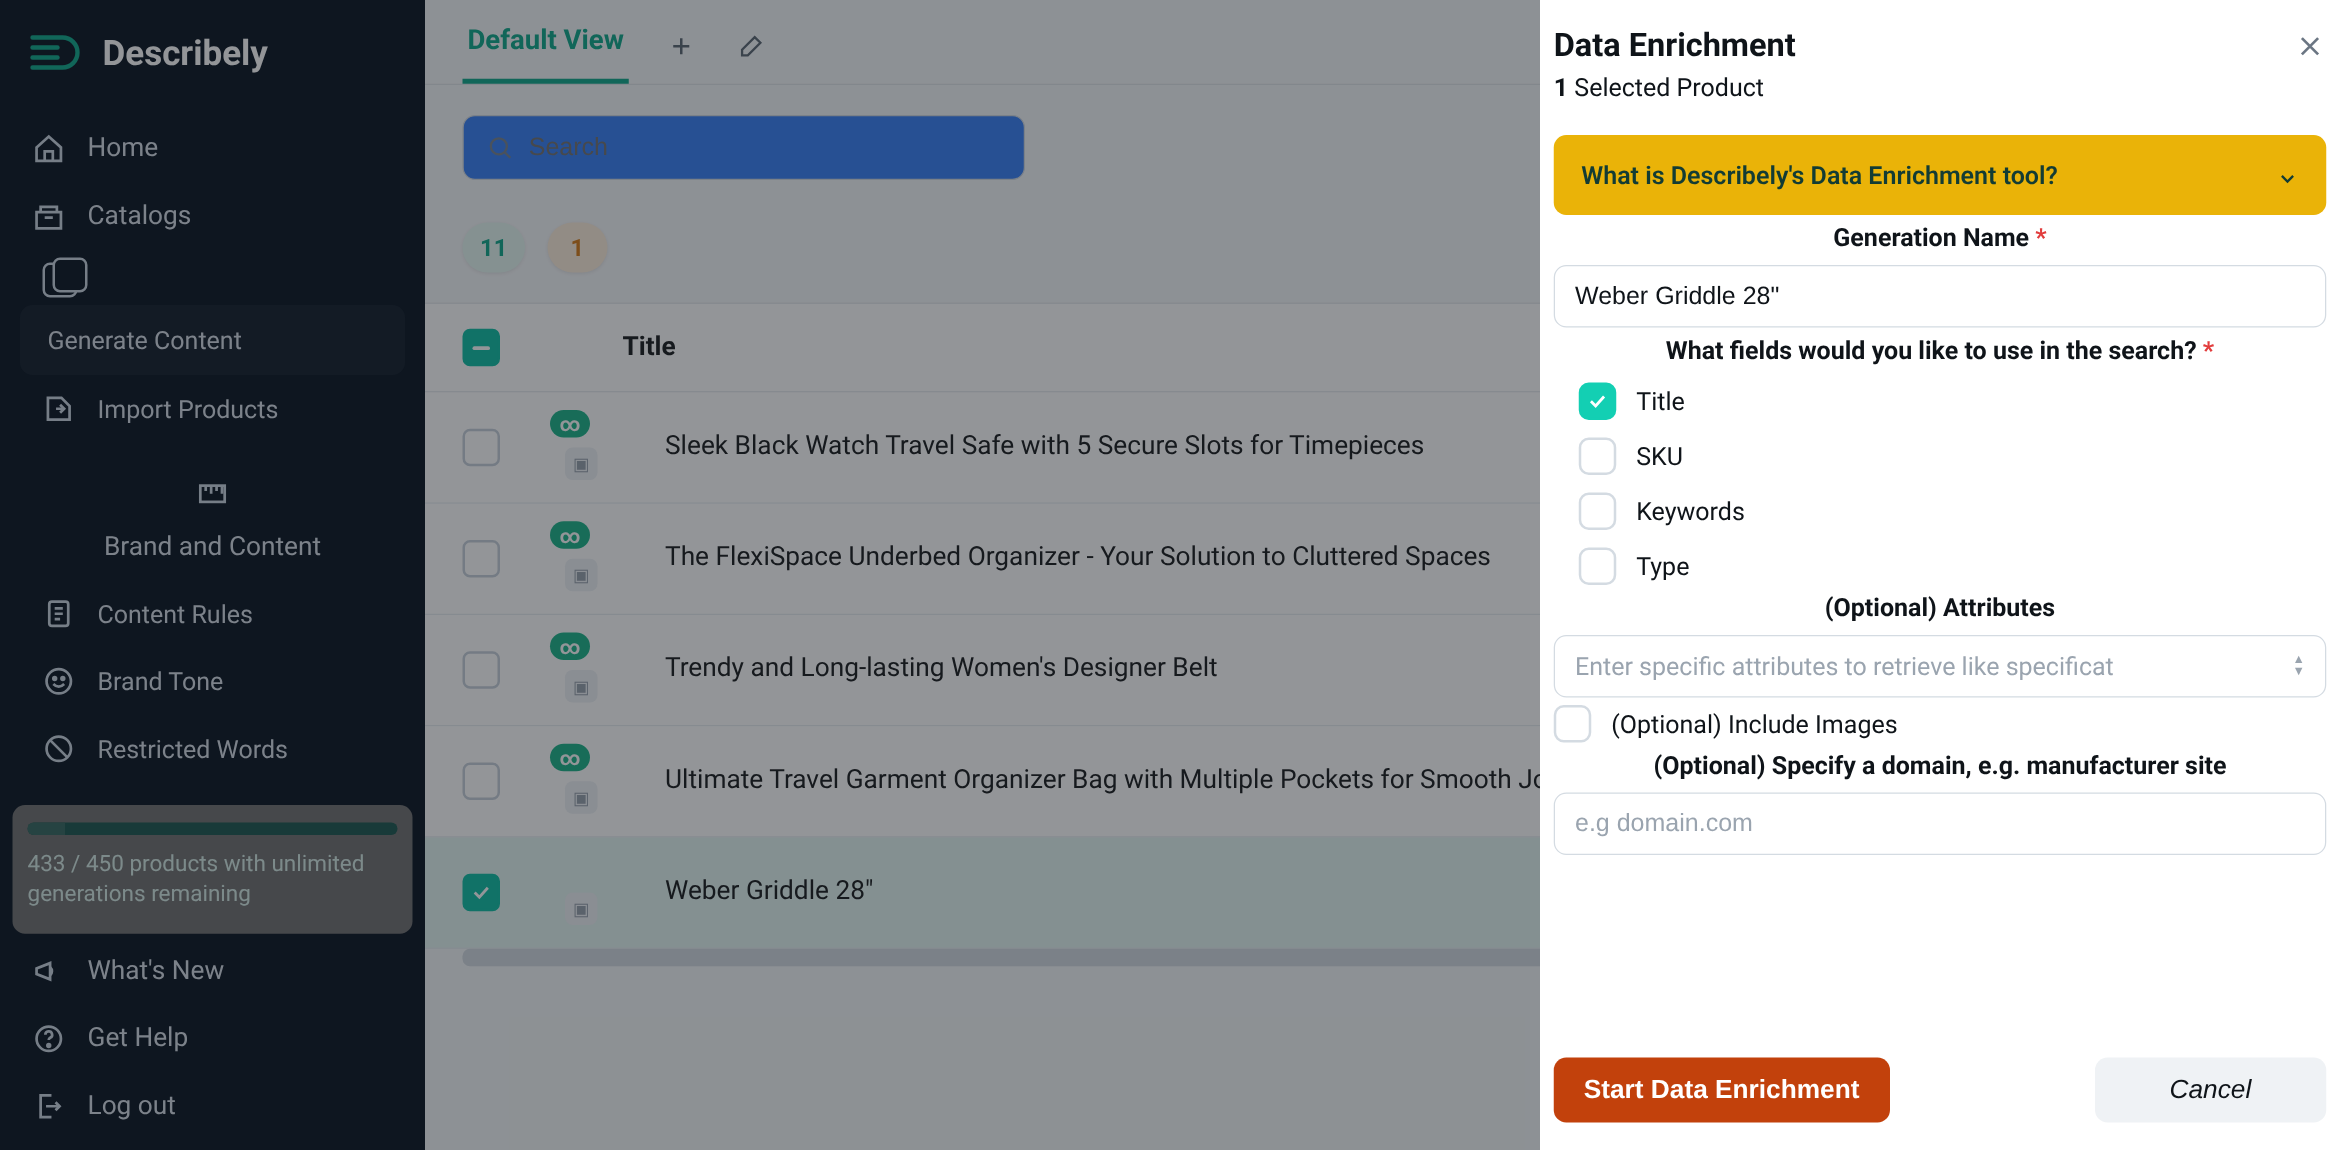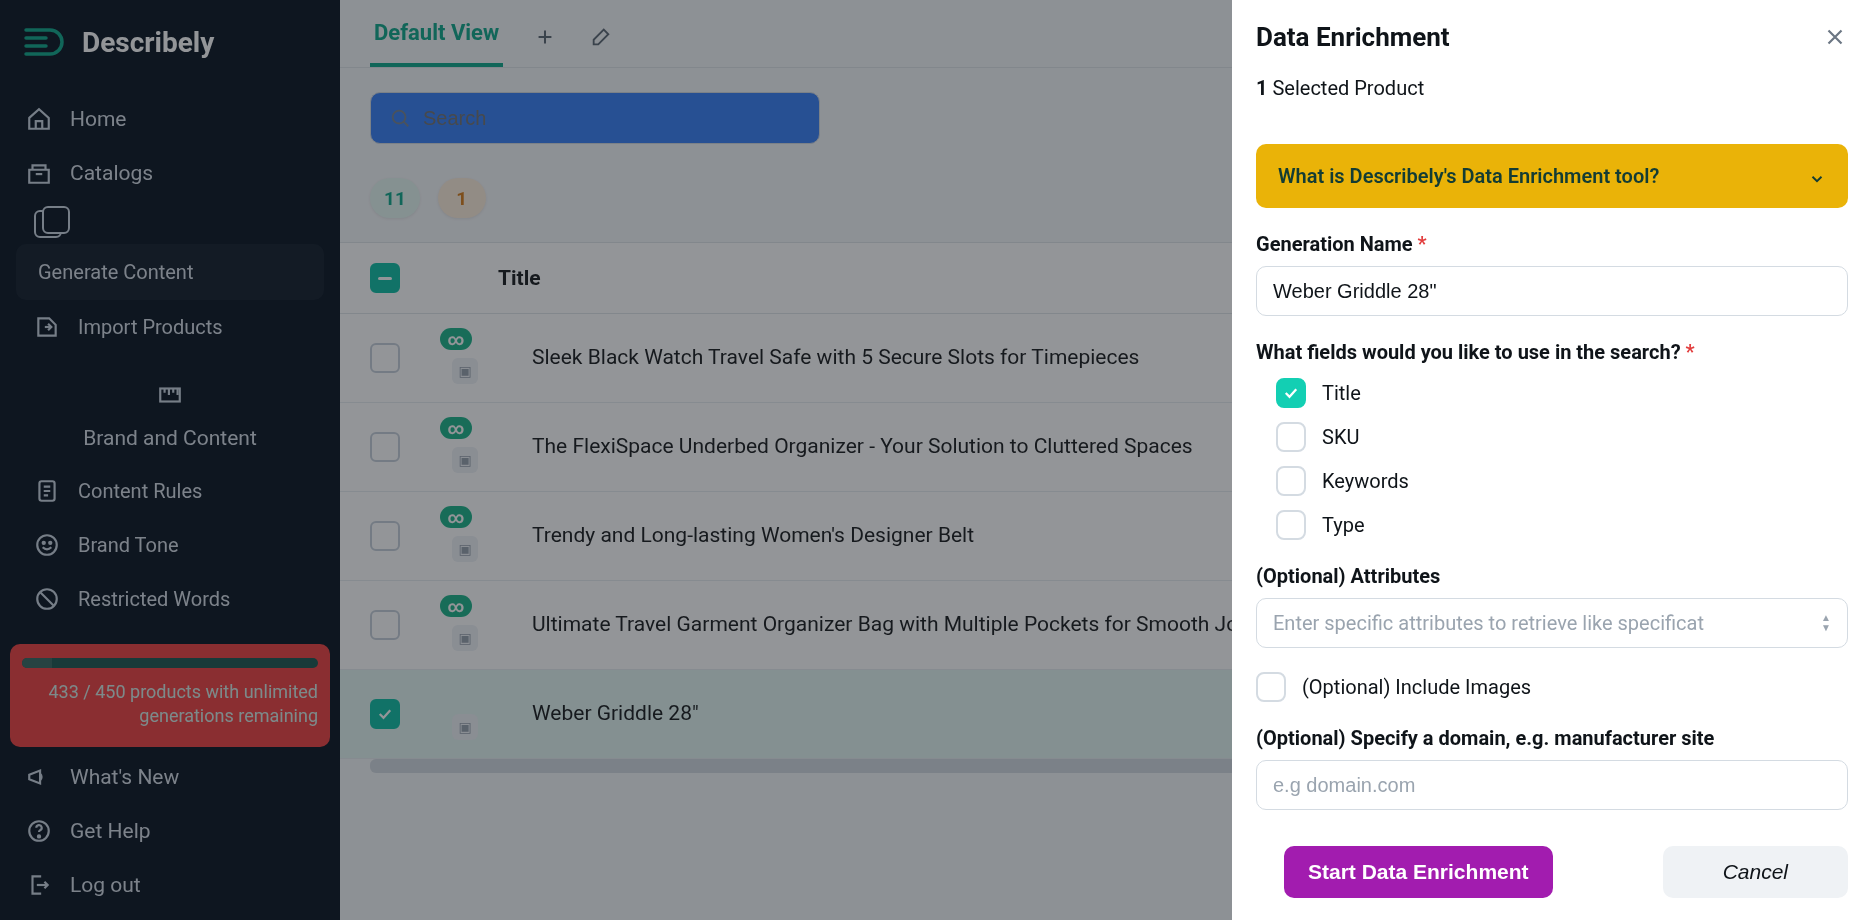--- a/index.html
+++ b/index.html
@@ -14,21 +14,21 @@
   .nav-item { display: flex; align-items: center; gap: 18px; padding: 14px 14px; border-radius: 8px; font-size: 21px; color: #d6dde6; cursor: pointer; }
   .nav-item.sub { padding-left: 22px; font-size: 20px; }
   .nav-item.generate { padding-left: 22px; font-size: 20px; }
   .nav-icon { width: 26px; height: 26px; flex-shrink: 0; color: #cbd5e1; }
   .nav-sub-group { margin-top: 4px; }
   .copy-badge-row { display:flex; align-items:center; padding: 6px 22px; }
   .copy-badge { width: 28px; height: 28px; border: 2px solid #cbd5e1; border-radius: 6px; position: relative; }
   .copy-badge::after { content: ""; position: absolute; top: -6px; left: 6px; width: 24px; height: 24px; border: 2px solid #cbd5e1; border-radius: 6px; background: #0d1825; }
   .generate-wrap { background: #17222f; border-radius: 10px; padding: 2px 0; margin: 0 4px; }
 
-  .quota-box { margin: 10px 10px; background: #ef4444; border-radius: 10px; padding: 14px 12px 18px; text-align: right; }
+  .quota-box { margin: 10px 10px; background: #737373; border-radius: 10px; padding: 14px 12px 18px; text-align: left; }
   .quota-bar { height: 10px; background: #1f5a52; border-radius: 6px; overflow: hidden; margin-bottom: 12px; }
   .quota-bar-fill { height: 100%; background: #3a6b63; width: 10%; }
   .quota-text { font-size: 18px; color: #d6ebe6; line-height: 1.35; }
 
   .bottom-nav { position: absolute; bottom: 0; left: 0; right: 0; padding: 8px 12px 8px; }
 
   
   .main { position: absolute; left: 340px; top: 0; right: 0; height: 920px; background: #f5f7f9; }
   .tabs-bar { display: flex; align-items: center; gap: 28px; padding: 20px 30px 0; border-bottom: 1px solid #e1e6ea; }
   .tab { font-size: 22px; font-weight: 700; color: #13a98c; padding: 0 4px 18px; border-bottom: 4px solid #13a98c; }
@@ -66,48 +66,48 @@
   .badge-img { position: absolute; bottom: -4px; left: 22px; width: 26px; height: 26px; background: #eef2f6; border-radius: 6px; display: flex; align-items: center; justify-content: center; color: #98a2ae; font-size: 14px; }
   .row-title { font-size: 21px; color: #1d1f21; padding-left: 34px; flex: 1; line-height: 1.4; }
 
   .scrolltrack { height: 14px; background: #eef2f6; margin: 0 30px; border-radius: 6px; position: relative; }
   .scrolltrack::after { content: ""; position: absolute; left: 0; top: 0; height: 100%; width: 70%; background: #d4dbe2; border-radius: 6px; }
 
   
   .overlay { position: absolute; inset: 0; background: rgba(15,20,26,0.45); }
 
   
-  .panel { position: absolute; right: 0; top: 0; width: 640px; height: 920px; background: #fff; padding: 22px 24px; overflow: hidden; display: flex; flex-direction: column; gap: 24px; }
+  .panel { position: absolute; right: 0; top: 0; width: 640px; height: 920px; background: #fff; padding: 22px 11px; overflow: hidden; display: flex; flex-direction: column; gap: 6px; }
   .panel-title-row { display: flex; align-items: center; justify-content: space-between; }
   .panel-title { font-size: 26px; font-weight: 700; color: #0f1419; }
   .close-btn { width: 26px; height: 26px; color: #6b7683; cursor: pointer; }
   .panel-sub { font-size: 20px; color: #0f1419; }
   .panel-sub b { font-weight: 700; }
   .info-banner { background: #eab308; border-radius: 10px; padding: 20px 22px; display: flex; align-items: flex-end; justify-content: space-between; cursor: pointer; margin-top: 20px; }
   .info-banner-text { font-size: 20px; font-weight: 600; color: #133c34; }
   .chev { width: 18px; height: 18px; color: #133c34; }
 
-  .label { font-size: 20px; font-weight: 700; color: #0f1419; }
+  .label { font-size: 20px; font-weight: 700; color: #0f1419; text-align: center; }
   .req { color: #e23d3d; }
   .text-input { width: 100%; height: 50px; border: 1px solid #d4dbe2; border-radius: 10px; padding: 0 16px; font-size: 20px; color: #0f1419; outline: none; }
   .text-input::placeholder { color: #9aa4af; }
 
   .check-list { display: flex; flex-direction: column; gap: 14px; padding-left: 20px; }
   .chk-row { display: flex; align-items: center; gap: 16px; }
   .chk { width: 30px; height: 30px; border: 2px solid #d4dbe2; border-radius: 8px; background: #fff; display:flex; align-items:center; justify-content:center; cursor:pointer; }
   .chk.on { background: #13cfb3; border-color: #13cfb3; }
   .chk.on svg { color: #fff; }
   .chk-label { font-size: 20px; color: #0f1419; }
 
   .select-like { width: 100%; height: 50px; border: 1px solid #d4dbe2; border-radius: 10px; padding: 0 16px; font-size: 20px; color: #9aa4af; display: flex; align-items: center; justify-content: space-between; cursor: pointer; }
   .caret-pair { display: flex; flex-direction: column; gap: 2px; color: #9aa4af; }
   .caret-pair span { font-size: 10px; line-height: 8px; }
 
   .panel-btn-row { display: flex; gap: 18px; margin-top: auto; }
-  .btn-primary { flex: 0 0 auto; background: #a21caf; color: #fff; font-size: 21px; font-weight: 600; padding: 14px 24px; border: none; border-radius: 10px; cursor: pointer; margin-left: 28px; }
+  .btn-primary { flex: 0 0 auto; background: #c2410c; color: #fff; font-size: 21px; font-weight: 600; padding: 14px 24px; border: none; border-radius: 10px; cursor: pointer; }
   .btn-secondary { flex: 0 0 auto; background: #eff2f5; color: #0f1419; font-size: 21px; font-weight: 500; padding: 14px 60px; border: none; border-radius: 10px; cursor: pointer; margin-left: auto; font-style: italic; }
 
 </style>
 </head>
 <body>
 
 <div class="sidebar">
   <div class="logo">
     <svg class="logo-icon" viewBox="0 0 48 36" fill="none" stroke="currentColor" stroke-width="3.5" stroke-linecap="round">
       <path d="M6 6 H30 A12 12 0 0 1 30 30 H6"></path>

